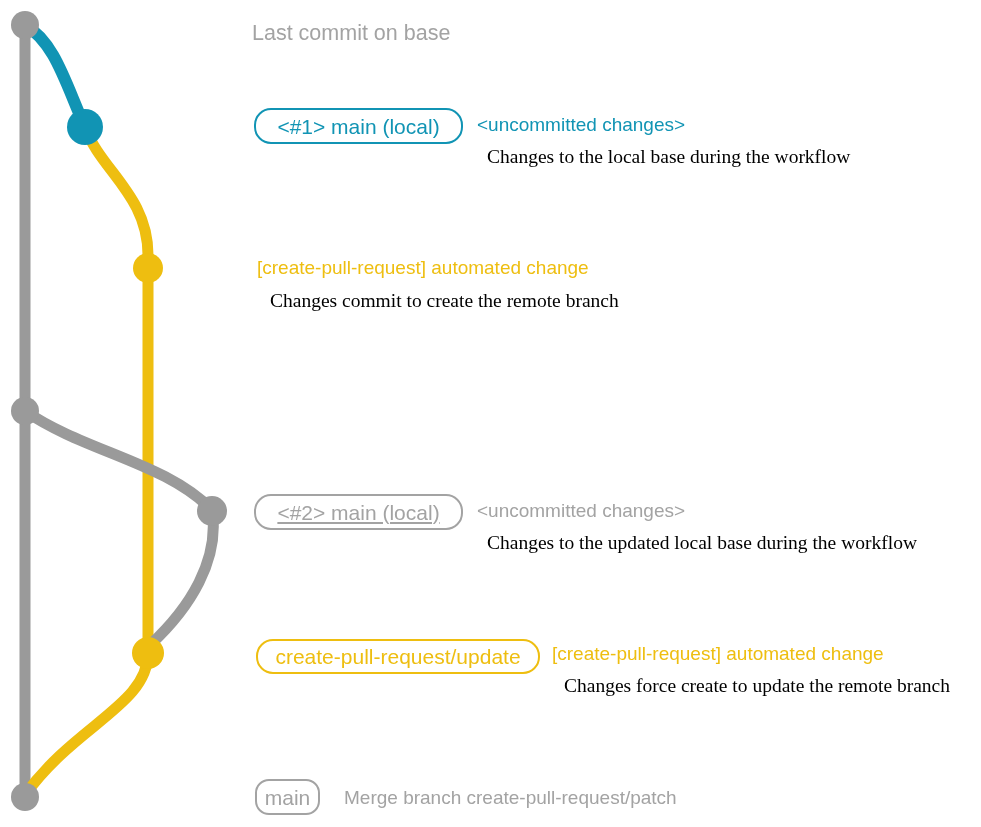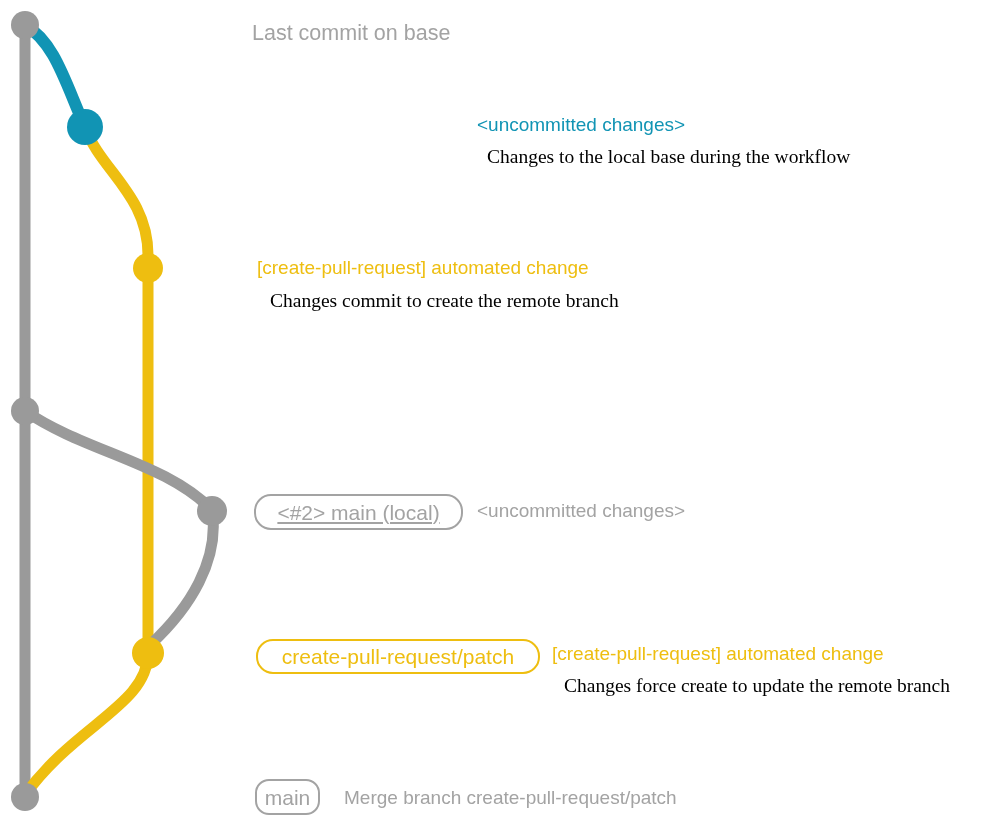--- a/index.html
+++ b/index.html
@@ -87,34 +87,38 @@
     <circle cx="85" cy="127" r="18" class="fill-teal"></circle>
     <circle cx="148" cy="268" r="15" class="fill-yellow"></circle>
     <circle cx="25" cy="411" r="14" class="fill-gray"></circle>
     <circle cx="212" cy="511" r="15" class="fill-gray"></circle>
     <circle cx="148" cy="653" r="16" class="fill-yellow"></circle>
     <circle cx="25" cy="797" r="14" class="fill-gray"></circle>
   </svg>
 
   <div class="abs section-label" style="left:252px; top:13px;margin-top:8px;">Last commit on base</div>
 
+  <div class="abs badge teal" style="left:254px; top:108px; width:209px; height:36px;">
+    <span>&lt;#1&gt; main (local)</span>
+  </div>
   <div class="abs note teal" style="left:477px; top:112px;">&lt;uncommitted changes&gt;</div>
   <div class="abs caption" style="left:487px; top:145px;">Changes to the local base during the workflow</div>
 
   <div class="abs note yellow" style="left:257px; top:255px;">[create-pull-request] automated change</div>
   <div class="abs caption" style="left:270px; top:289px;">Changes commit to create the remote branch</div>
 
 
   <div class="abs badge gray" style="left:254px; top:494px; width:209px; height:36px;text-decoration:underline;">
     <span>&lt;#2&gt; main (local)</span>
   </div>
   <div class="abs note gray" style="left:477px; top:498px;">&lt;uncommitted changes&gt;</div>
+  <div class="abs caption" style="left:487px; top:531px;">Changes to the updated local base during the workflow</div>
 
   <div class="abs badge yellow" style="left:256px; top:639px; width:284px; height:35px;">
-    <span>create-pull-request/patch</span>
+    <span>create-pull-request/update</span>
   </div>
   <div class="abs note yellow" style="left:552px; top:641px;">[create-pull-request] automated change</div>
   <div class="abs caption" style="left:564px; top:674px;">Changes force create to update the remote branch</div>
 
   <div class="abs badge gray" style="left:255px; top:779px; width:65px; height:36px; border-radius:14px;">
     <span>main</span>
   </div>
   <div class="abs note gray" style="left:344px; top:785px;">Merge branch create-pull-request/patch</div>
 
 </div>

